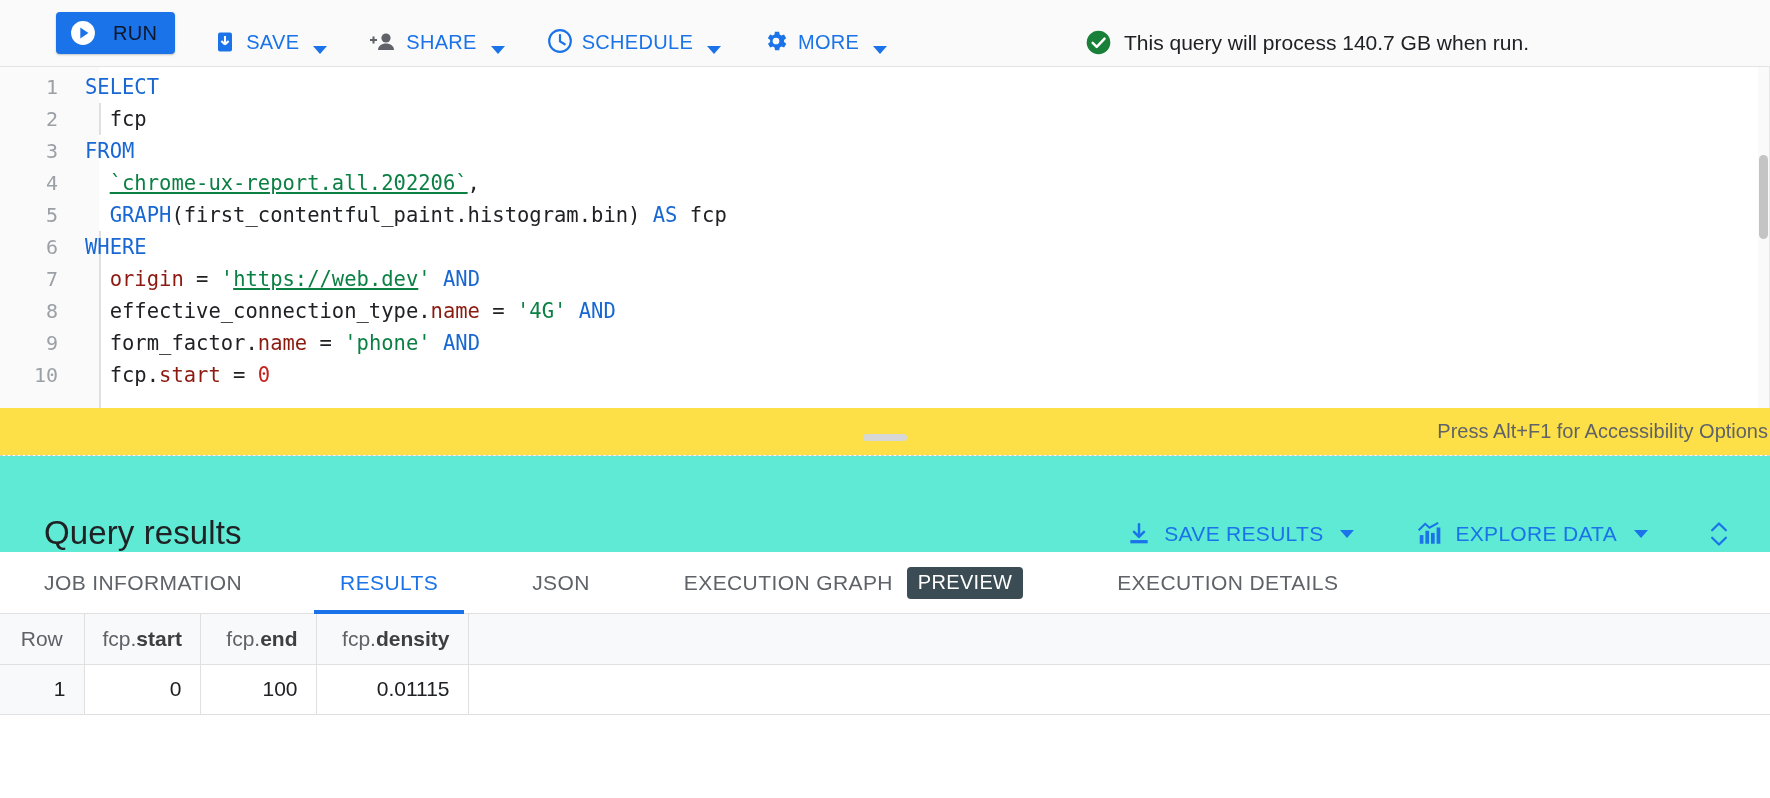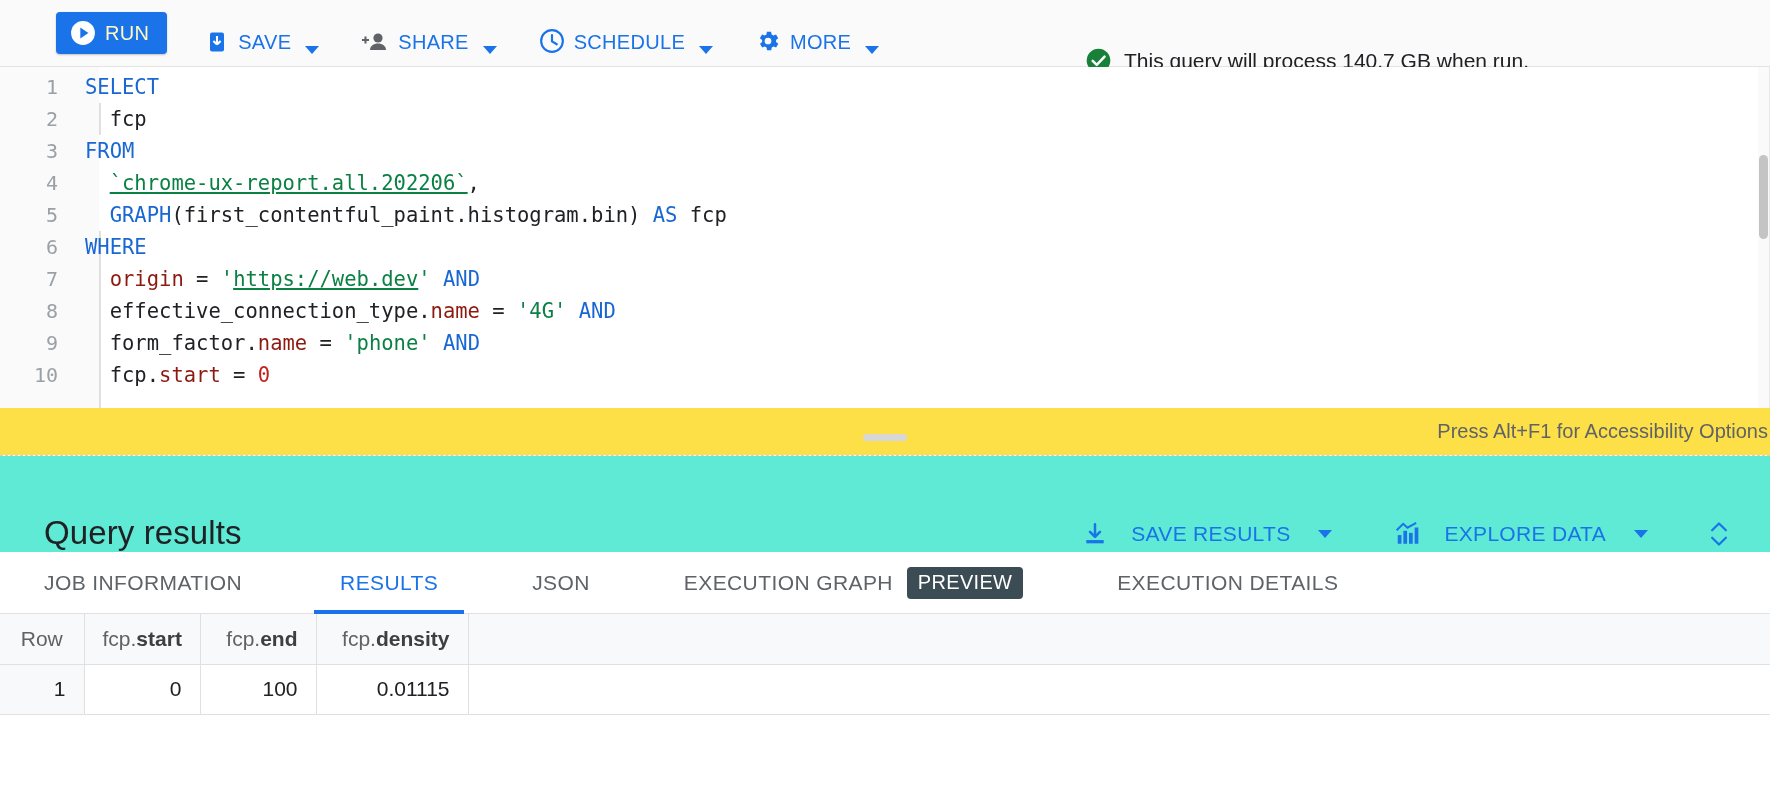--- a/index.html
+++ b/index.html
@@ -14,23 +14,23 @@
   .toolbar {
     height: 67px;
     background: #fafafa;
     display: flex;
     align-items: center;
     padding: 0 0 0 56px;
     border-bottom: 1px solid #e3e3e3;
     position: relative;
   }
   .btn-run {
-    display: flex; align-items: center; gap: 9px;
+    display: flex; align-items: center; gap: 17px;
     background: #1a73e8;
-    color: #fef9c3;
+    color: #0f172a;
     border-radius: 4px;
     height: 42px;
     padding: 0 18px 0 14px;
     font-size: 20px;
     font-weight: 500;
     letter-spacing: .3px;
     cursor: pointer;
     box-shadow: 0 1px 2px rgba(60,64,67,.3);
   }
   .tb-item {
@@ -52,21 +52,21 @@
     border-top: 8px solid #1a73e8;
     margin-left: 5px;
     flex: none;
   }
   .tb-icon { display: flex; align-items: center; flex: none; }
   .share-icon-wrap { color: #5f6368; }
 
   .validator {
     position: absolute;
     left: 1085px;
-    top: 18px;
+    top: 0;
     height: 85px;
     display: flex;
     align-items: center;
     gap: 12px;
     color: #202124;
     font-size: 21px;
     white-space: nowrap;
   }
 
   
@@ -176,21 +176,21 @@
     font-weight: 400;
     letter-spacing: .1px;
   }
   .res-actions {
     position: absolute;
     right: 38px;
     display: flex;
     align-items: center;
   }
   .res-item {
-    display: flex; align-items: center; gap: 23px;
+    display: flex; align-items: center; gap: 12px;
     color: #1a73e8;
     font-size: 21px;
     font-weight: 500;
     letter-spacing: .3px;
     margin-left: 62px;
     cursor: pointer;
   }
   .expand-btn { margin-left: 58px; cursor: pointer; display:flex; align-items:center;}
 
   .tabs-row {

